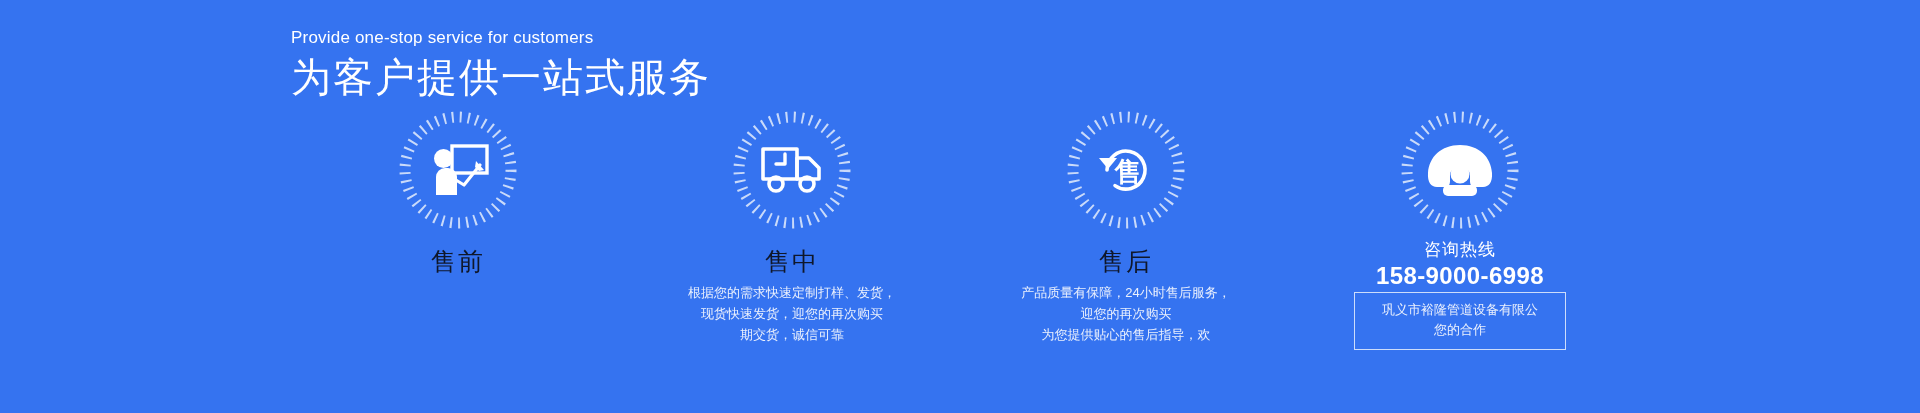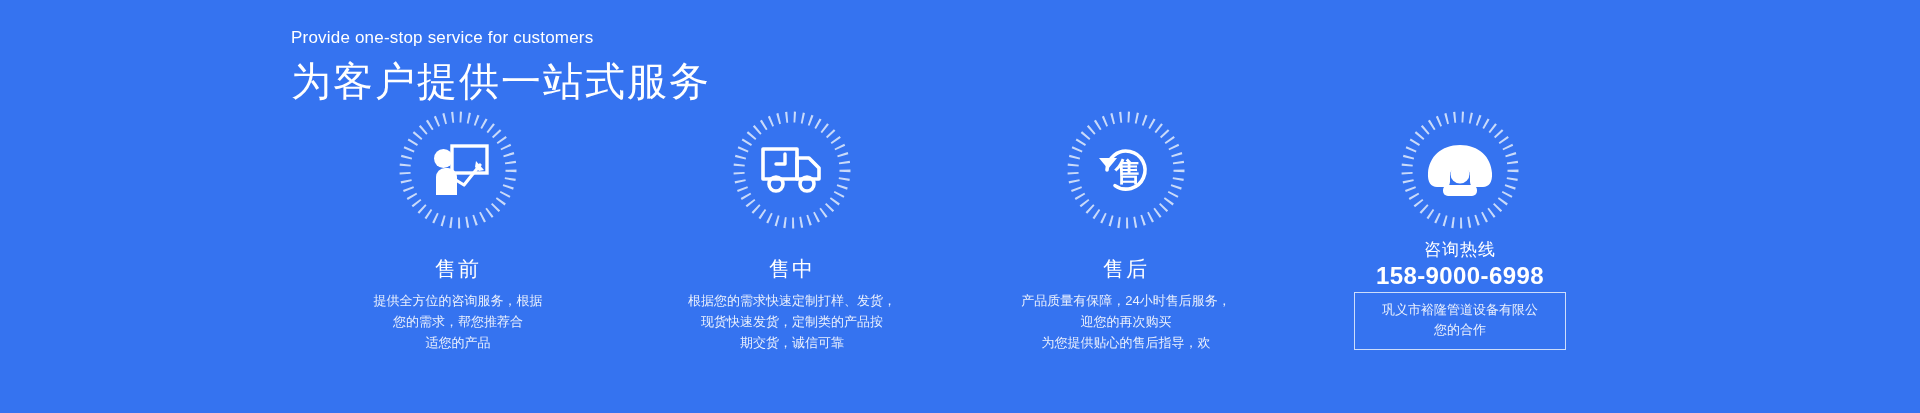--- a/index.html
+++ b/index.html
@@ -38,20 +38,21 @@
     white-space: nowrap;
   }
   .heading .title {
     margin-top: 7px;
     font-size: 40px;
     line-height: 48px;
     letter-spacing: 2px;
     color: #ffffff;
     font-weight: 400;
     white-space: nowrap;
+    font-family: Liberation Mono, monospace;
   }
 
   
   .columns {
     position: absolute;
     left: 291px;
     top: 110px;
     width: 1338px;
     display: flex;
     flex-direction: row;
@@ -87,25 +88,25 @@
     height: 72px;
     display: flex;
     align-items: center;
     justify-content: center;
   }
   .icon-box svg {
     display: block;
   }
 
   .col-title {
-    margin-top: 24px;
-    font-size: 21px;
+    margin-top: 16px;
+    font-size: 25px;
     line-height: 30px;
     letter-spacing: 2px;
-    color: #ffffff;
+    color: #0f172a;
     font-weight: 400;
   }
   .col-desc {
     margin-top: 6px;
     font-size: 13px;
     line-height: 21px;
     color: #eaf0fd;
     font-weight: 400;
     max-width: 300px;
   }
@@ -167,46 +168,41 @@
           <svg width="64" height="58" viewBox="0 0 64 58" fill="none">
             <rect x="26" y="5" width="35" height="27" stroke="#ffffff" stroke-width="3.4" fill="none"></rect>
             <circle cx="17.5" cy="17.5" r="9.5" fill="#ffffff"></circle>
             <path d="M10 54 V36 a9 9 0 0 1 9-9 h3 a9 9 0 0 1 9 9 v18 z" fill="#ffffff"></path>
             <path d="M25 36 L38 44 L54 24" stroke="#ffffff" stroke-width="3.2" fill="none" stroke-linecap="round" stroke-linejoin="round"></path>
             <path d="M50 20 L58 29 L53 30 L49 26 z" fill="#ffffff"></path>
           </svg>
         </div>
       </div>
       <div class="col-title">售前</div>
-      <div class="col-desc">
-        <span class="line">提供全方位的咨询服务，根据</span>
-        <span class="line">您的需求，帮您推荐合</span>
-        <span class="line">适您的产品</span>
-      </div>
     </div>
 
     <div class="col">
       <div class="ring-wrap">
         <svg class="ring" viewBox="0 0 120 120">
           <circle cx="60" cy="60" r="53" fill="none" stroke="#d6e3fb" stroke-width="11" stroke-dasharray="2 6.1" stroke-linecap="butt" opacity="0.92"></circle>
         </svg>
         <div class="icon-box">
           <svg width="66" height="52" viewBox="0 0 66 52" fill="none">
             <path d="M4 5 h34 v30 h-34 z" stroke="#ffffff" stroke-width="3.6" fill="none" stroke-linejoin="round"></path>
             <path d="M38 14 h12 l10 10 v11 h-22 z" stroke="#ffffff" stroke-width="3.6" fill="none" stroke-linejoin="round"></path>
             <circle cx="17" cy="40" r="7" stroke="#ffffff" stroke-width="3.6" fill="none"></circle>
             <circle cx="48" cy="40" r="7" stroke="#ffffff" stroke-width="3.6" fill="none"></circle>
             <path d="M26 10 v10 h-9" stroke="#ffffff" stroke-width="3.4" fill="none" stroke-linecap="round" stroke-linejoin="round"></path>
           </svg>
         </div>
       </div>
       <div class="col-title">售中</div>
       <div class="col-desc">
         <span class="line">根据您的需求快速定制打样、发货，</span>
-        <span class="line">现货快速发货，定制类的产品按</span>
+        <span class="line">现货快速发货，迎您的再次购买</span>
         <span class="line">期交货，诚信可靠</span>
       </div>
     </div>
 
     <div class="col">
       <div class="ring-wrap">
         <svg class="ring" viewBox="0 0 120 120">
           <circle cx="60" cy="60" r="53" fill="none" stroke="#d6e3fb" stroke-width="11" stroke-dasharray="2 6.1" stroke-linecap="butt" opacity="0.92"></circle>
         </svg>
         <div class="icon-box">

